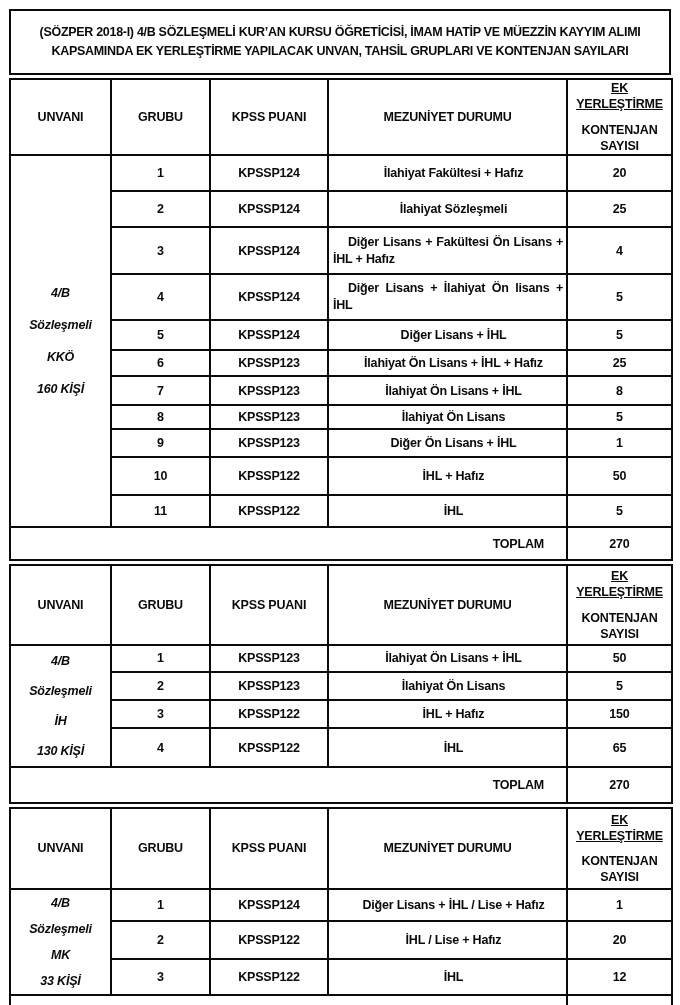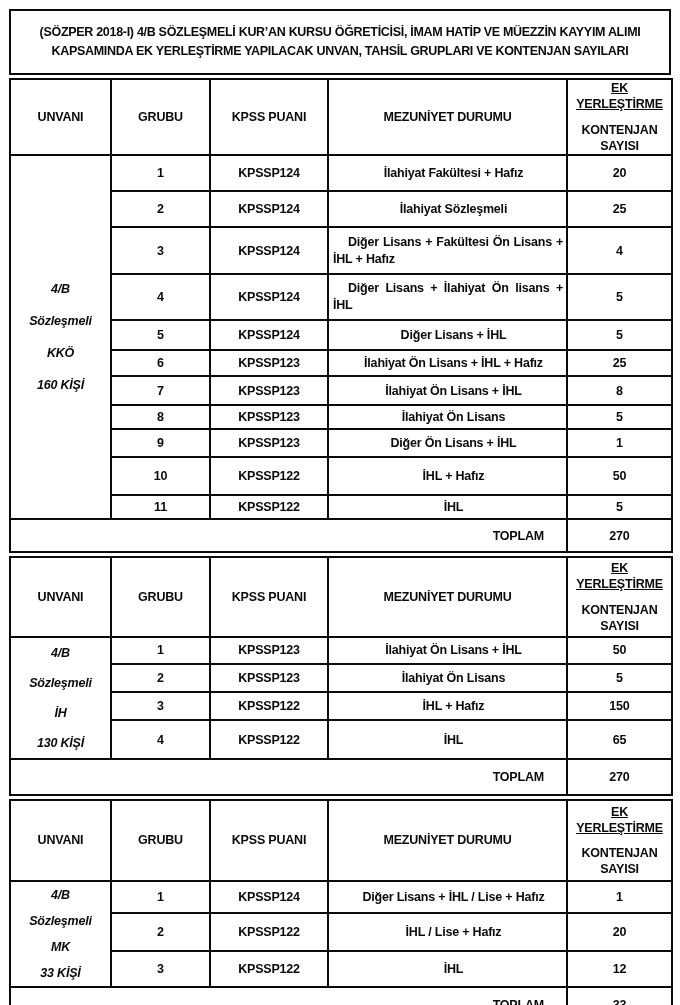--- a/index.html
+++ b/index.html
@@ -159,21 +159,21 @@
         <td>KPSSP123</td>
         <td class="mez">Diğer Ön Lisans + İHL</td>
         <td>1</td>
       </tr>
       <tr style="height:38px;">
         <td>10</td>
         <td>KPSSP122</td>
         <td class="mez">İHL + Hafız</td>
         <td>50</td>
       </tr>
-      <tr style="height:24px;">
+      <tr style="height:32px;">
         <td>11</td>
         <td>KPSSP122</td>
         <td class="mez">İHL</td>
         <td>5</td>
       </tr>
       <tr class="toplam" style="height:33px;">
         <td class="tlabel" colspan="4">TOPLAM</td>
         <td>270</td>
       </tr>
     </tbody>

